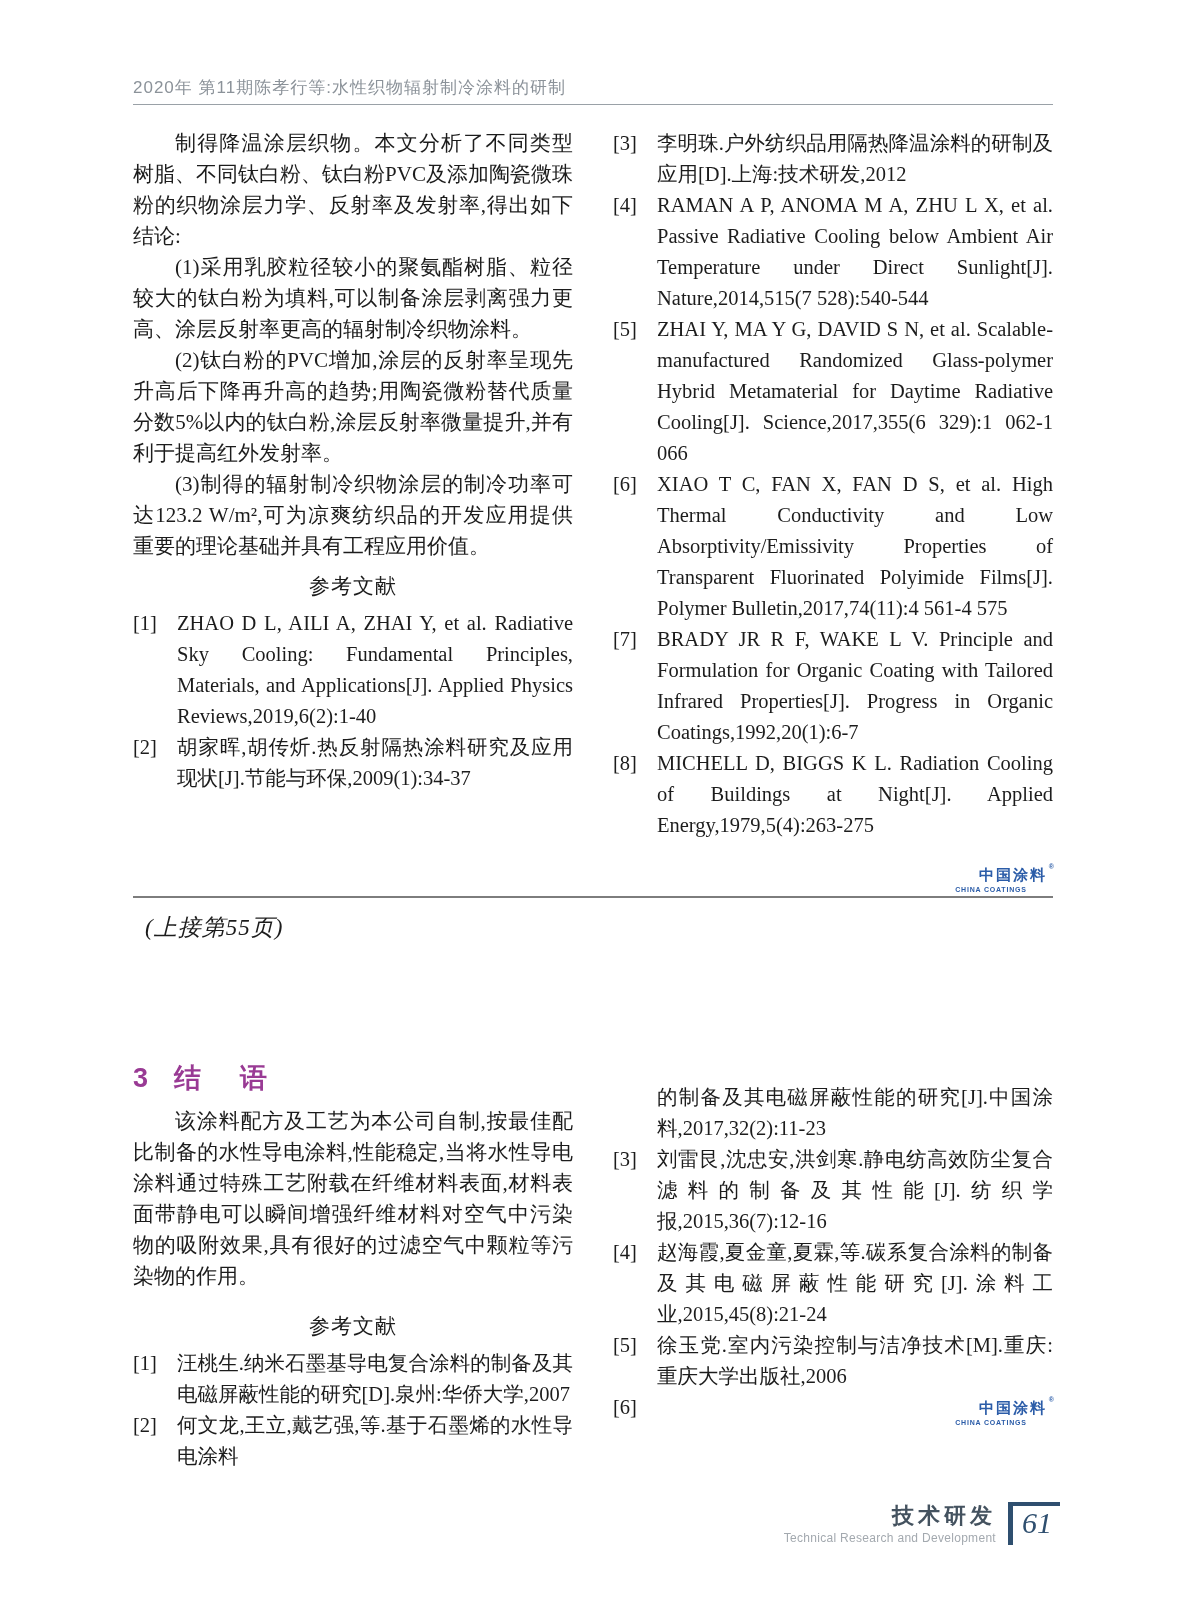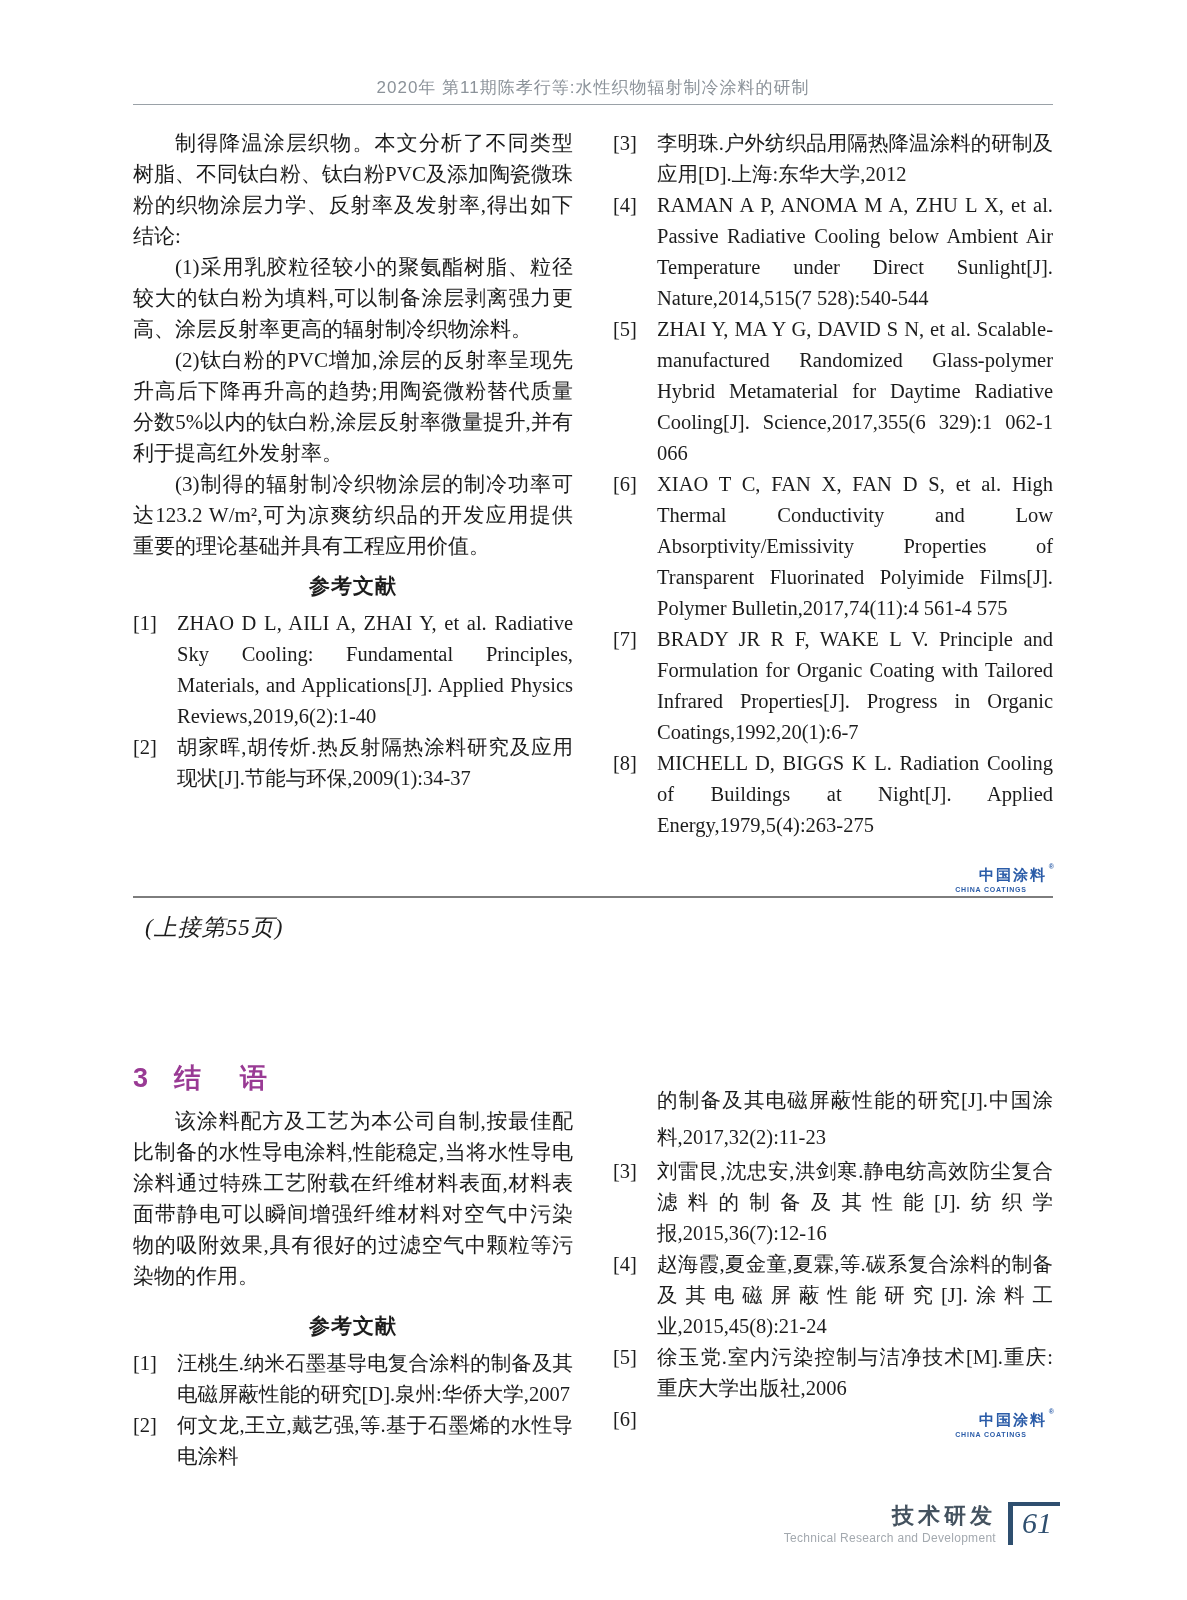--- a/index.html
+++ b/index.html
@@ -17,21 +17,21 @@
     width:1187px;height:1600px;
     margin:0 auto;
     background:#ffffff;
     font-family:"Liberation Serif", serif;
     color:var(--text);
     overflow:hidden;
   }
   
   .header{
     position:absolute;top:76px;left:133px;width:920px;
-    display:flex;justify-content:center;align-items:baseline;
+    display:flex;justify-content:flex-start;align-items:baseline;
     font-family:"Liberation Sans", sans-serif;
     font-size:17px;color:var(--header-gray);
     letter-spacing:1px;
   }
   .header-rule{
     position:absolute;top:104px;left:133px;width:920px;
     border-top:1px solid #9aa1a7;
   }
   
   .two-col{
@@ -42,36 +42,36 @@
   .top-section{top:128px;}
   .bottom-section{top:1056px;}
   
   .para{
     font-size:21px;line-height:31px;
     text-align:justify;text-justify:inter-ideograph;
     text-indent:2em;
   }
   .refs-heading{
     font-family:"Liberation Sans", sans-serif;
-    font-size:21px;font-weight:bold;
+    font-size:21px;font-weight:normal;
     text-align:center;
     margin:10px 0 8px 0;
     letter-spacing:1px;
   }
   .ref-list{list-style:none;}
   .ref-item{
     position:relative;
     padding-left:44px;
     font-size:20.5px;line-height:31px;
     text-align:justify;
   }
   .ref-num{position:absolute;left:0;top:0;}
   .ref-cont{ 
     padding-left:44px;
-    font-size:20.5px;line-height:37px;
+    font-size:20.5px;line-height:31px;
     text-align:justify;
     font-family:Liberation Serif, serif;
   }
   
   .mid-rule{
     position:absolute;top:896px;left:133px;width:920px;
     border-top:2px solid #7d7d7d;
   }
   .continuation-note{
     position:absolute;top:912px;left:145px;
@@ -168,21 +168,21 @@
         <li class="ref-item">
           <span class="ref-num">[2]</span>
           <span>胡家晖,胡传炘.热反射隔热涂料研究及应用现状[J].节能与环保,2009(1):34-37</span>
         </li>
       </ul>
     </div>
     <div class="col">
       <ul class="ref-list">
         <li class="ref-item">
           <span class="ref-num">[3]</span>
-          <span>李明珠.户外纺织品用隔热降温涂料的研制及应用[D].上海:东华大学,2012</span>
+          <span>李明珠.户外纺织品用隔热降温涂料的研制及应用[D].上海:技术研发,2012</span>
         </li>
         <li class="ref-item">
           <span class="ref-num">[4]</span>
           <span>RAMAN A P, ANOMA M A, ZHU L X, et al. Passive Radiative Cooling below Ambient Air Temperature under Direct Sunlight[J]. Nature,2014,515(7 528):540-544</span>
         </li>
         <li class="ref-item">
           <span class="ref-num">[5]</span>
           <span>ZHAI Y, MA Y G, DAVID S N, et al. Scalable-manufactured Randomized Glass-polymer Hybrid Metamaterial for Daytime Radiative Cooling[J]. Science,2017,355(6 329):1 062-1 066</span>
         </li>
         <li class="ref-item">

